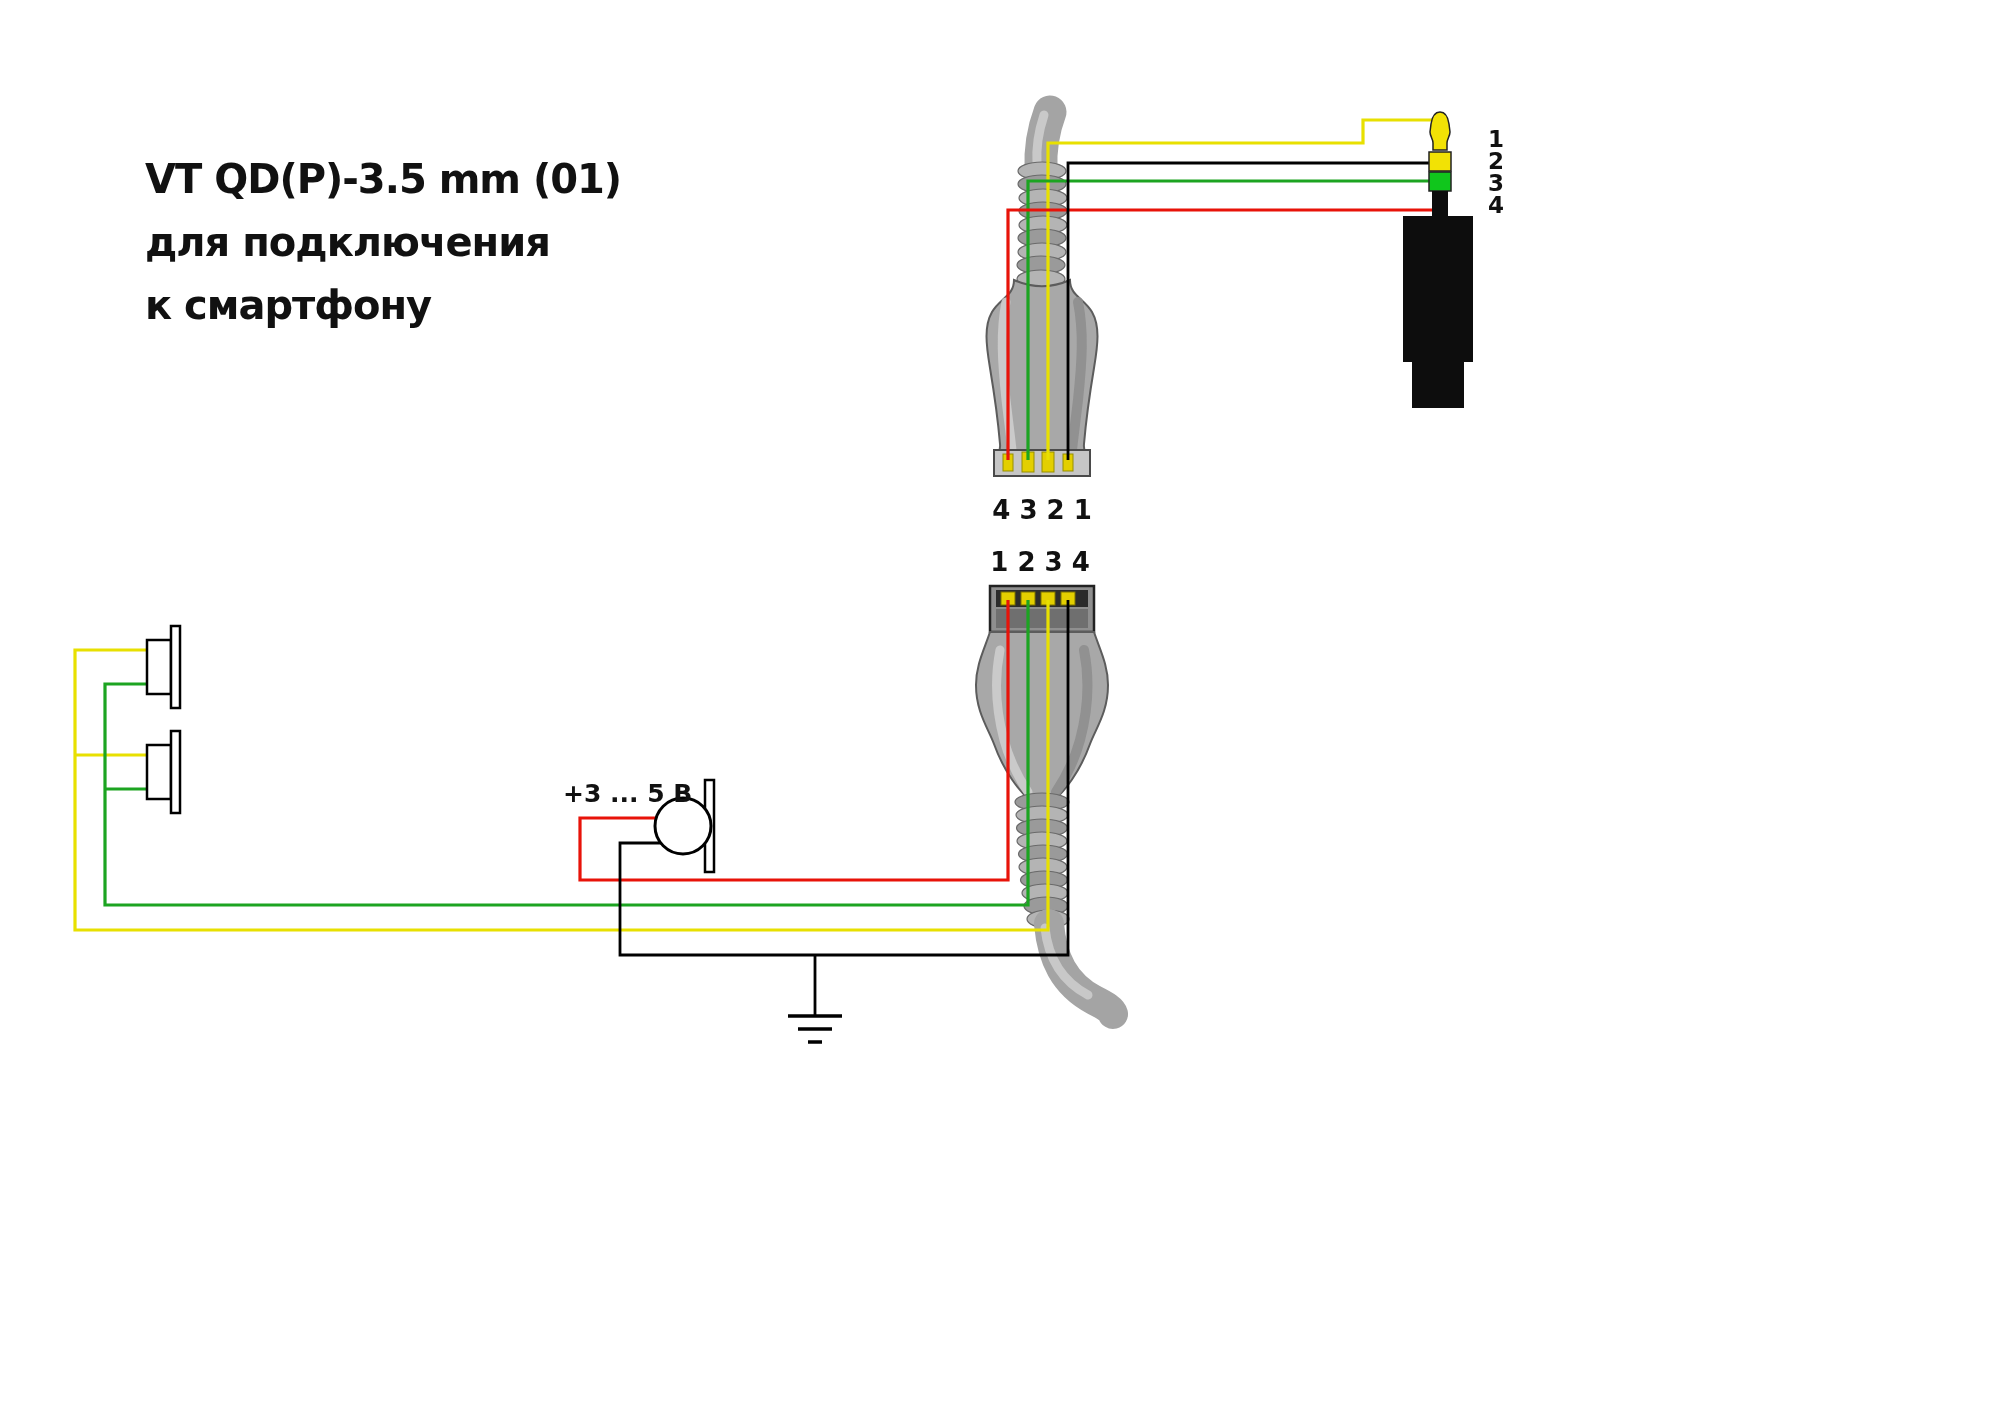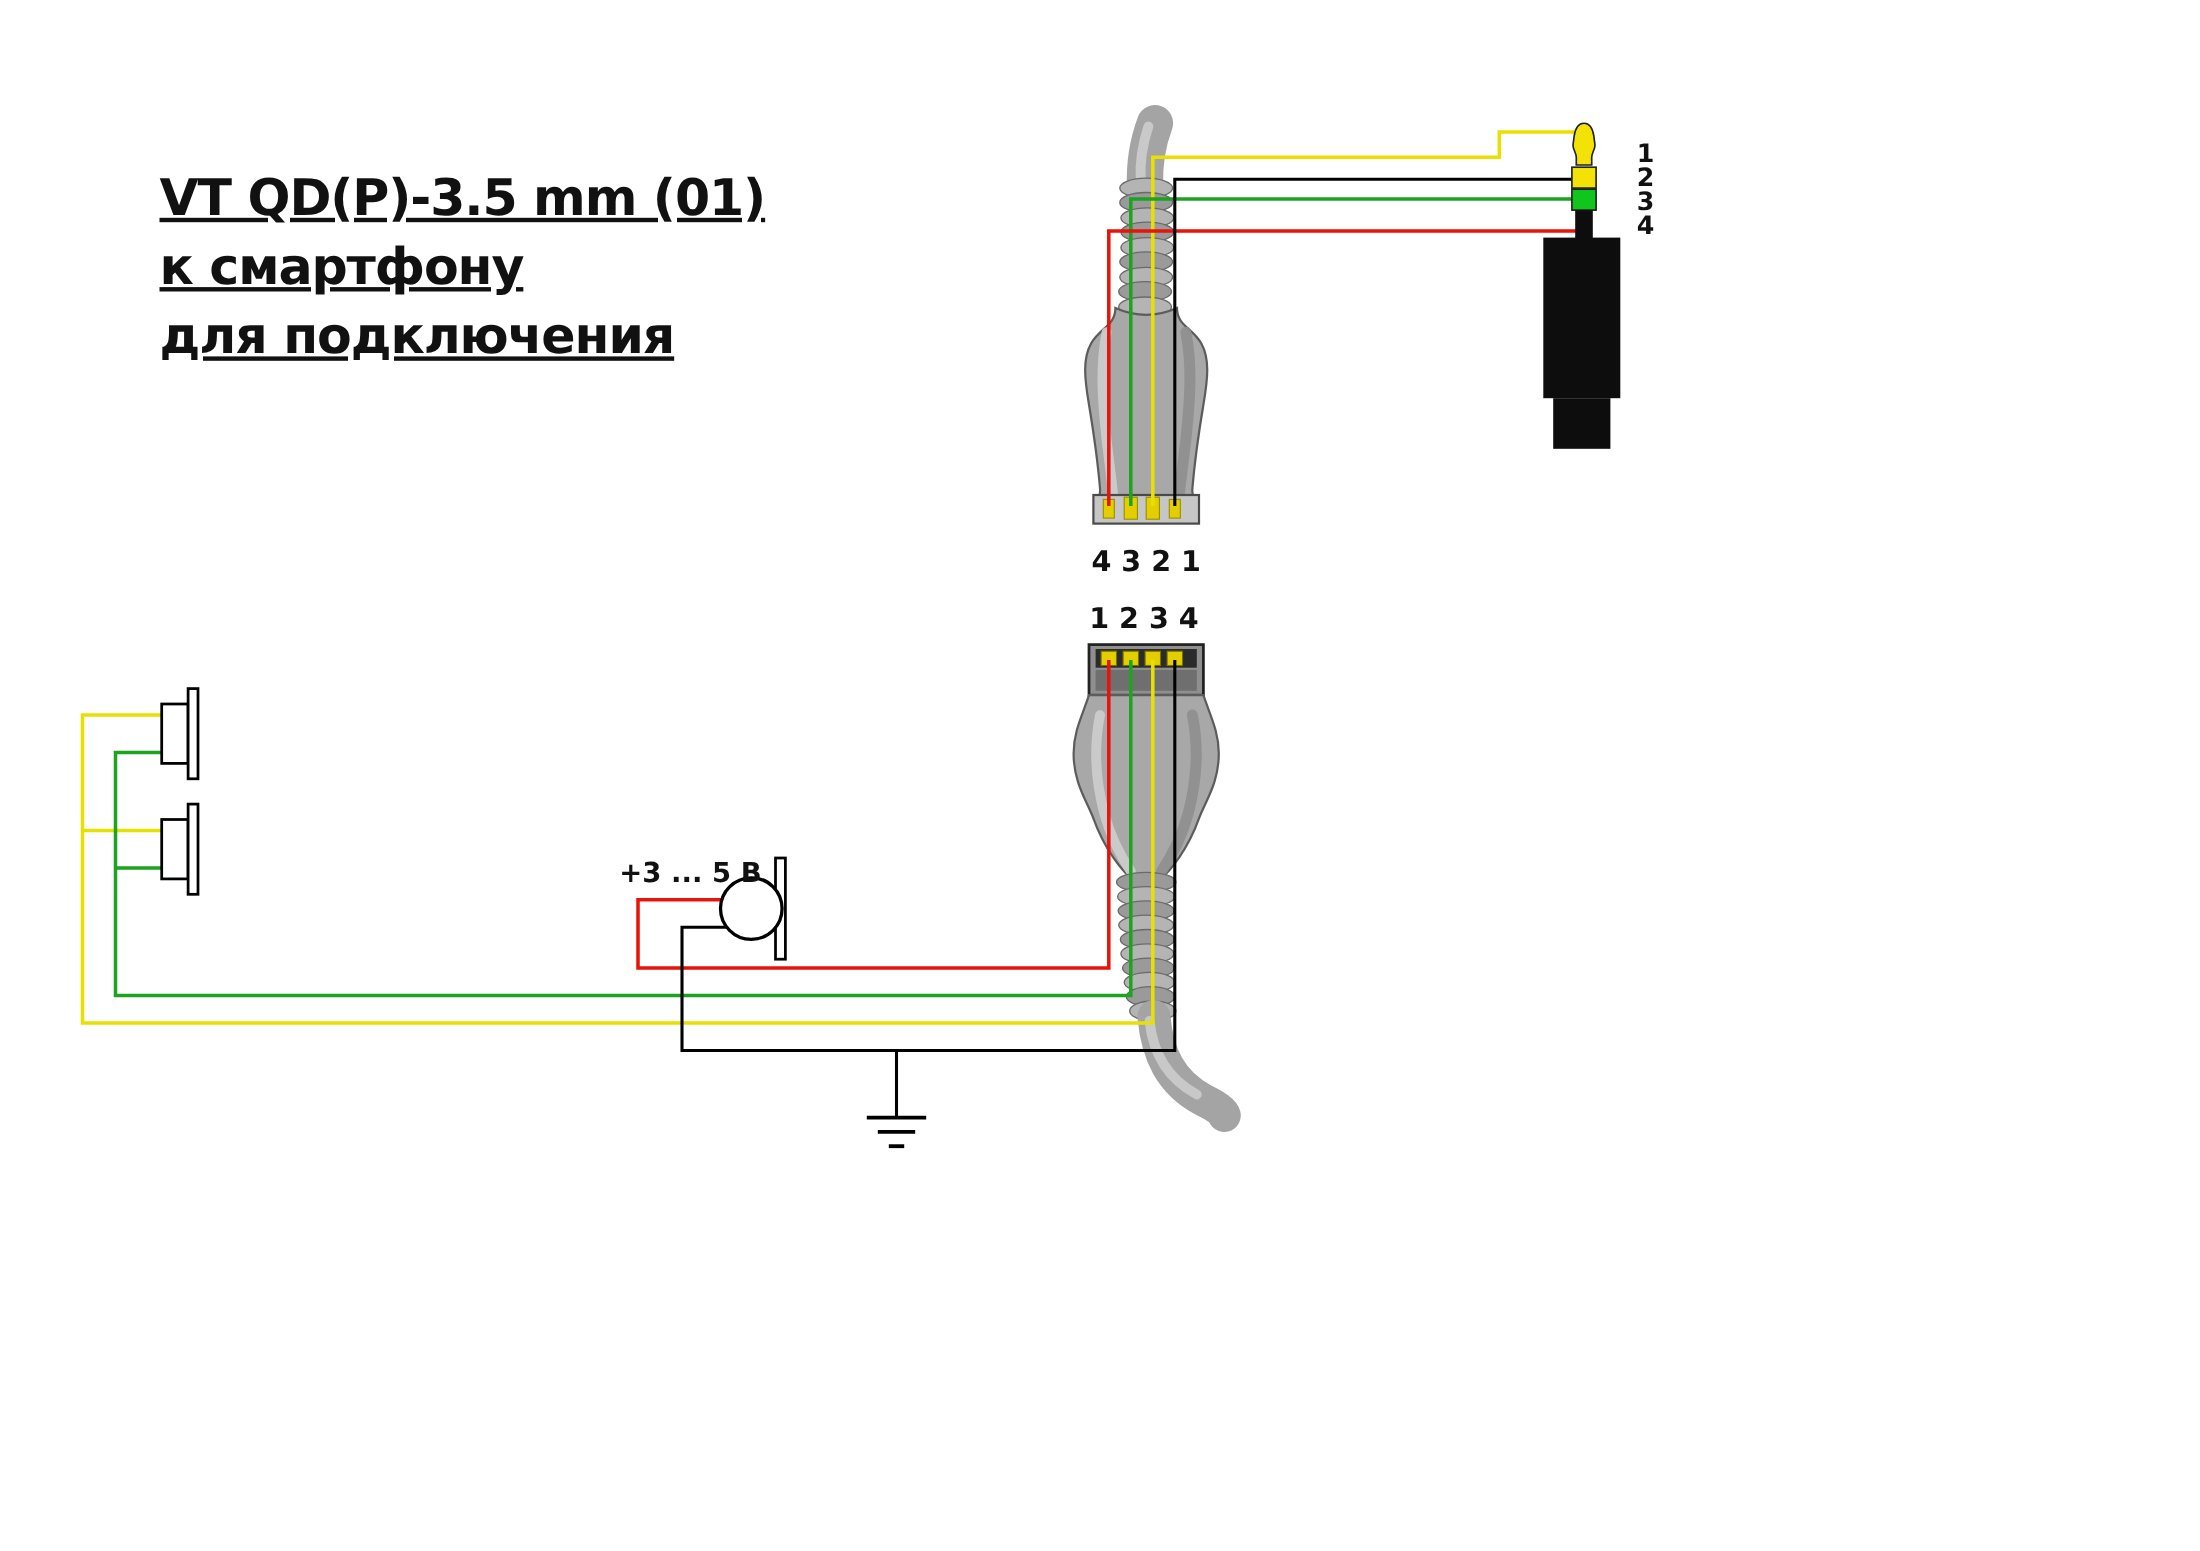--- a/index.html
+++ b/index.html
@@ -2,37 +2,37 @@
 <html><head>
 <meta charset="utf-8">
 <style>
   html,body { margin:0; padding:0; background:#ffffff; }
   .page {
     position:relative; width:2000px; height:1410px; background:#ffffff;
     font-family:"DejaVu Sans", sans-serif; overflow:hidden;
   }
   .title {
     position:absolute; left:145px; top:148px;
-    font-weight:700; font-size:46px; line-height:63px;
-    letter-spacing:-1px; color:#111;text-decoration:underline;
+    font-weight:700; font-size:40px; line-height:63px;
+    letter-spacing:-1px; color:#111;
   }
   svg.canvas { position:absolute; left:0; top:0; }
   .pinlabel  { font:700 26px "DejaVu Sans", sans-serif; fill:#111; }
   .jacknum   { font:700 23px "DejaVu Sans", sans-serif; fill:#111; }
   .miclabel  { font:700 25px "DejaVu Sans", sans-serif; fill:#111; }
 </style>
 </head>
 <body>
 
 <div class="page">
 
   <div class="title">
     <div>VT QD(P)-3.5 mm (01)</div>
+    <div>для подключения</div>
     <div>к смартфону</div>
-    <div>для подключения</div>
   </div>
 
   <svg class="canvas" width="2000" height="1410" viewBox="0 0 2000 1410">
 
     <g>
 
       <path d="M 1050,112 C 1044,128 1040,148 1041,170" fill="none" stroke="#a4a4a4" stroke-width="33" stroke-linecap="round"></path>
       <path d="M 1044,115 C 1039,130 1036,148 1037,164" fill="none" stroke="#c9c9c9" stroke-width="9" stroke-linecap="round"></path>
 
       <g stroke="#6a6a6a" stroke-width="1.2">

